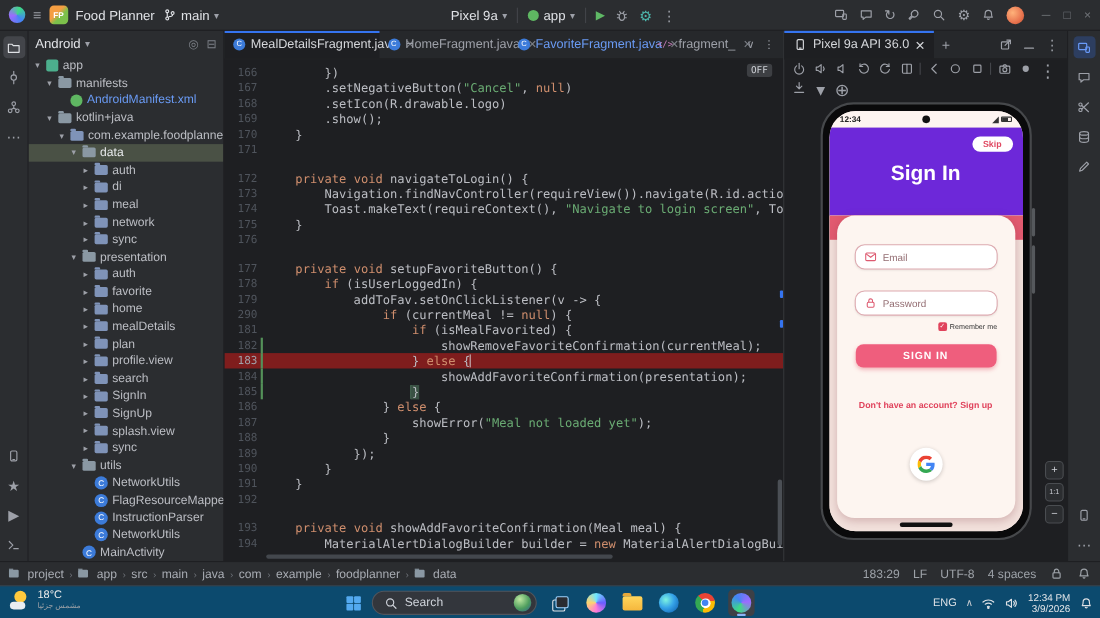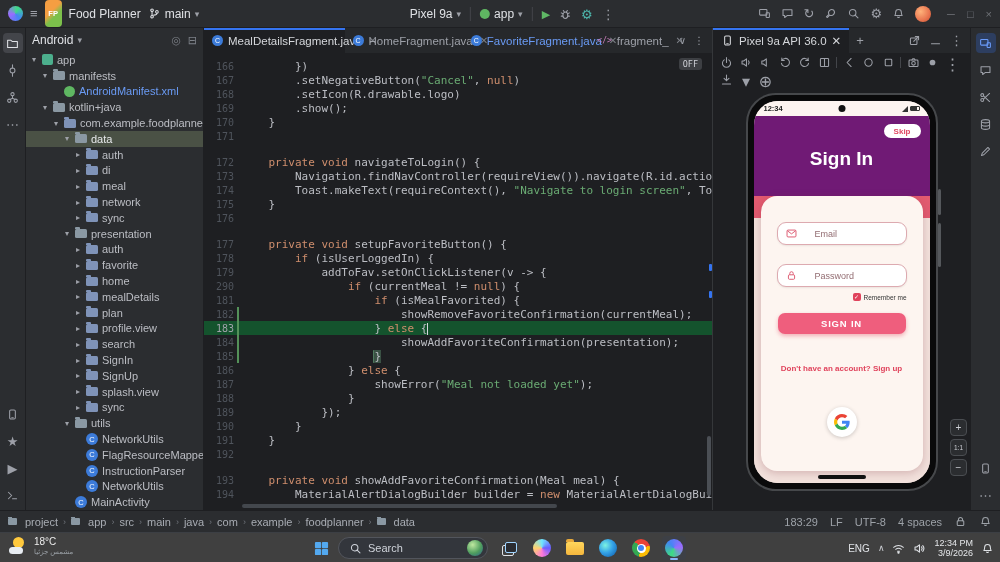--- a/index.html
+++ b/index.html
@@ -4,21 +4,21 @@
 <style>
   *{margin:0;padding:0;box-sizing:border-box}
   html,body{width:1000px;height:562px;overflow:hidden;background:#1e1f22;font-family:"Liberation Sans",sans-serif;color:#bcbec4}
   .app{display:flex;flex-direction:column;width:1000px;height:562px}
 
   
   .titlebar{height:28px;background:#2b2d30;display:flex;align-items:center;position:relative;flex:0 0 auto;border-bottom:1px solid #1e1f22}
   .tb-left{display:flex;align-items:center;gap:7px;padding-left:8px}
   .as-logo{width:15px;height:15px;border-radius:50%;background:conic-gradient(from 20deg,#3ddc84,#4285f4,#9c6bff,#3ddc84)}
   .glyph{color:#9da0a8;font-size:13px;line-height:1;display:inline-flex;align-items:center;justify-content:center}
-  .fp-logo{width:17px;height:27px;border-radius:4px;background:linear-gradient(135deg,#f59e42 40%,#7cc04b 60%);color:#fff;font-size:7.5px;font-weight:bold;display:grid;place-items:center}
+  .fp-logo{width:17px;height:17px;border-radius:4px;background:linear-gradient(135deg,#f59e42 40%,#7cc04b 60%);color:#fff;font-size:7.5px;font-weight:bold;display:grid;place-items:center}
   .tb-title{font-size:12px;color:#dfe1e5}
   .tb-item{display:flex;align-items:center;gap:4px;font-size:12px;color:#dfe1e5}
   .tb-center{position:absolute;left:50%;top:0;height:28px;transform:translateX(-44%);display:flex;align-items:center;gap:9px}
   .tb-sep{width:1px;height:14px;background:#43454a}
   .tb-right{margin-left:auto;display:flex;align-items:center;gap:10px;padding-right:8px}
   .chev{color:#9da0a8;font-size:9px}
   .run-play{color:#5fb865;font-size:11px}
   .gear-teal{color:#4db6ac;font-size:13px}
   .avatar{width:16px;height:16px;border-radius:50%;background:radial-gradient(circle at 35% 35%,#ffb27a,#e8744f 60%,#c4502e)}
   .winctl{display:flex;gap:12px;color:#6f7277;font-size:11px;margin-left:6px}
@@ -57,21 +57,21 @@
   .editor{flex:1;background:#1e1f22;display:flex;flex-direction:column;min-width:0;position:relative}
   .tabbar{height:26px;background:#26282b;display:flex;align-items:stretch;flex:0 0 auto;overflow:hidden;border-bottom:1px solid #1e1f22}
   .etab{display:flex;align-items:center;gap:5px;padding:0 8px;font-size:11.5px;color:#9da0a8;white-space:nowrap;position:relative;min-width:0}
   .etab.active{background:#1e1f22;color:#d5d7db}
   .etab.active::before{content:'';position:absolute;top:0;left:0;right:0;height:2px;background:#3574f0}
   .etab .tclose{color:#7d8188;font-size:10px;margin-left:2px}
   .tabbar-end{margin-left:auto;display:flex;align-items:center;gap:8px;padding:0 8px;color:#9da0a8;font-size:10px}
   .code{flex:1;position:relative;overflow:hidden;padding-top:5px;font-family:"DejaVu Sans Mono",monospace;font-size:11px}
   .cline{height:14px;display:flex;align-items:center;white-space:pre}
   .cline.gapline{margin-top:12px}
-  .cline.cur{background:#14532d}
+  .cline.cur{background:#7f1d1d}
   .lnum{width:30px;text-align:right;color:#4f545c;flex:0 0 auto;font-size:10px}
   .lnum-cur{color:#a1a3ab}
   .chgbar{width:8px;align-self:stretch;flex:0 0 auto;position:relative}
   .chgbar.on::before{content:'';position:absolute;left:3px;top:0;bottom:0;width:2px;background:#549159}
   .ctext{overflow:hidden}
   .tk-p{color:#bcbec4}.tk-k{color:#cf8e6d}.tk-s{color:#6aab73}
   .tk-b{background:#3a5144;outline:1px solid #4f7a5e;border-radius:1px}
   .caret{display:inline-block;width:1px;height:12px;background:#d5d7db;vertical-align:middle}
   .off-badge{position:absolute;top:4px;right:10px;font-size:8.5px;color:#ced0d6;background:#3d3f43;border-radius:3px;padding:1px 4px;z-index:3}
   .vscroll{position:absolute;right:1px;bottom:14px;width:4px;height:60px;background:#4b4f55;border-radius:2px}
@@ -92,27 +92,27 @@
   
   .phone{width:192px;height:398px;margin:5px auto 0;background:#0a0a0b;border-radius:30px;border:2px solid #46484b;position:relative;flex:0 0 auto}
   .sbtn{position:absolute;right:-5px;width:3px;border-radius:2px;background:#55585c}
   .sb1{top:94px;height:26px}.sb2{top:128px;height:44px}
   .screen{position:absolute;inset:6px;border-radius:24px;background:#f2e1dc;overflow:hidden;display:flex;flex-direction:column}
   .p-status{height:15px;background:#fdf4f0;display:flex;align-items:center;padding:0 10px;font-size:7.5px;font-weight:bold;color:#222;position:relative;flex:0 0 auto}
   .punch{position:absolute;left:50%;top:4px;width:7px;height:7px;background:#111;border-radius:50%;transform:translateX(-50%)}
   .p-sticons{margin-left:auto;display:flex;align-items:center;gap:2px}
   .sig{width:0;height:0;border-left:6px solid transparent;border-bottom:6px solid #333}
   .batt{width:10px;height:5px;border:1px solid #333;border-radius:1px;background:linear-gradient(90deg,#333 70%,transparent 70%)}
-  .p-header{height:80px;background:#701a75;position:relative;flex:0 0 auto}
+  .p-header{height:80px;background:#6d28d9;position:relative;flex:0 0 auto}
   .skip{position:absolute;top:8px;right:9px;background:#fff;color:#e04a63;font-size:8px;font-weight:bold;padding:2.5px 10px;border-radius:10px}
   .p-title{color:#fff;font-size:19px;font-weight:bold;text-align:center;padding-top:32px}
   .p-body{flex:1;position:relative;background:#f2e1dc}
   .p-body::before{content:'';position:absolute;top:0;left:0;right:0;height:22px;background:#e25b70}
   .card{position:absolute;top:0;left:7px;right:7px;bottom:12px;background:#fdf5f0;border-radius:16px;box-shadow:0 2px 8px rgba(120,40,50,.25)}
-  .field{margin:0 16px;height:23px;background:#fff;border:1px solid #ddaab0;border-radius:9px;display:flex;align-items:center;gap:18px;padding:0 8px;box-shadow:0 1px 2px rgba(0,0,0,.08)}
+  .field{margin:0 16px;height:23px;background:#fff;border:1px solid #ddaab0;border-radius:9px;display:flex;align-items:center;gap:6px;padding:0 8px;box-shadow:0 1px 2px rgba(0,0,0,.08)}
   .f-email{margin-top:26px}.f-pass{margin-top:19px}
   .field span{font-size:9px;color:#936d72}
   .remember{margin:6px 16px 0;display:flex;justify-content:flex-end;align-items:center;gap:3px}
   .chk{width:8px;height:8px;background:#e0435c;border-radius:2px;color:#fff;font-size:6px;line-height:8px;text-align:center}
   .rem-label{font-size:6.5px;color:#333}
   .signin-btn{margin:12px auto 0;width:128px;height:21px;background:#ef5e7d;border-radius:7px;color:#fff;font-size:9.5px;font-weight:bold;letter-spacing:.8px;display:grid;place-items:center;box-shadow:0 2px 4px rgba(224,67,92,.4)}
   .signup-link{margin-top:30px;text-align:center;font-size:8px;color:#e0435c;font-weight:bold}
   .gbtn{margin:34px auto 0;width:30px;height:30px;background:#fff;border-radius:50%;box-shadow:0 1px 4px rgba(0,0,0,.2);display:grid;place-items:center}
   .home-indicator{position:absolute;bottom:4px;left:50%;transform:translateX(-50%);width:48px;height:4px;background:#111;border-radius:2px}
   .zoomctl{position:absolute;right:3px;bottom:34px;display:flex;flex-direction:column;gap:3px}
@@ -122,21 +122,21 @@
   
   .statusbar{height:22px;background:#2b2d30;border-top:1px solid #1e1f22;display:flex;align-items:center;padding:0 8px;font-size:11px;color:#a8acb3;flex:0 0 auto}
   .crumbs{display:flex;align-items:center;gap:5px;white-space:nowrap;overflow:hidden}
   .crumb{display:flex;align-items:center;gap:8px}
   .csep{color:#6f737a;font-size:9px}
   .mini-fold{width:9px;height:7px;background:#8a98a3;border-radius:1px;position:relative}
   .mini-fold::before{content:'';position:absolute;top:-1.5px;left:0;width:4px;height:1.5px;background:#8a98a3}
   .sb-right{margin-left:auto;display:flex;align-items:center;gap:12px;color:#9da2a8}
 
   
-  .taskbar{height:30px;background:#404040;border-top:1px solid #3c3f44;position:relative;flex:0 0 auto}
+  .taskbar{height:30px;background:#0c4a6e;border-top:1px solid #3c3f44;position:relative;flex:0 0 auto}
   .tb2-left{position:absolute;left:8px;top:3px;display:flex;gap:6px;align-items:center}
   .wic{width:20px;height:20px;position:relative}
   .wic::before{content:'';position:absolute;top:1px;left:5px;width:11px;height:11px;border-radius:50%;background:#ffc93d}
   .wic::after{content:'';position:absolute;bottom:2px;left:1px;width:14px;height:7px;border-radius:6px;background:#e8edf2}
   .wtemp{font-size:10px;color:#ececec;line-height:11px}
   .wdesc{font-size:7px;color:#9aa0a6;line-height:9px}
   .tb2-center{position:absolute;left:50%;top:0;height:30px;transform:translateX(-50%);display:flex;align-items:center;gap:9px}
   .search-pill{width:150px;height:22px;background:#33363c;border:1px solid #52555c;border-radius:12px;display:flex;align-items:center;gap:6px;padding:0 4px 0 10px;color:#cfd3da;font-size:11px}
   .bing-img{margin-left:auto;width:16px;height:16px;border-radius:50%;background:radial-gradient(circle at 35% 30%,#bfe8a0,#4f9e5e 55%,#2a5f8f)}
   .ap{width:24px;height:24px;border-radius:4px;display:grid;place-items:center;position:relative}

